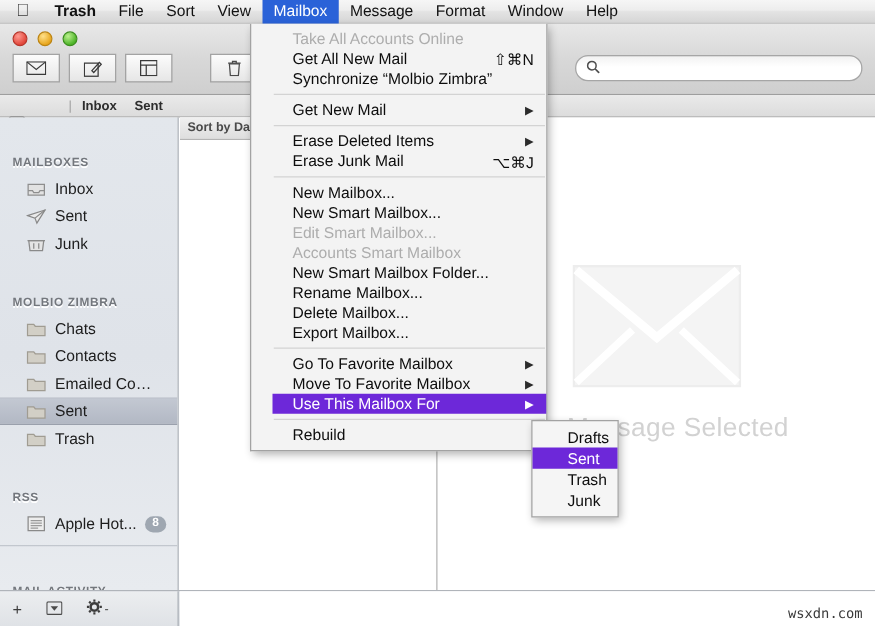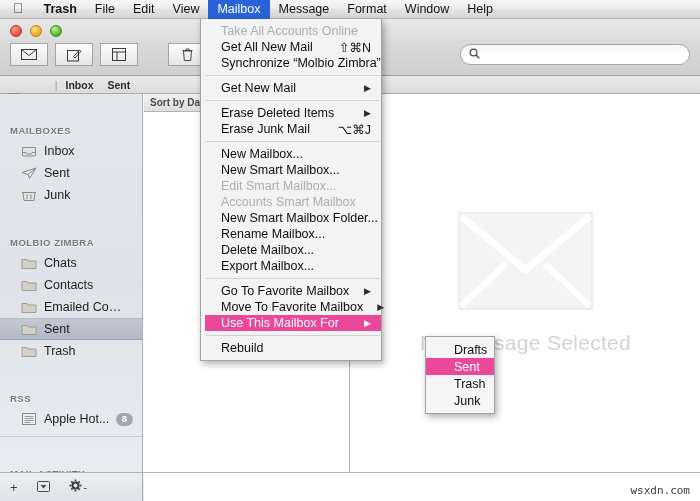--- a/index.html
+++ b/index.html
@@ -157,35 +157,35 @@
 
   
   #watermark{
     position:absolute; right:10px; bottom:4px;
     font-family:"DejaVu Sans Mono", monospace;
     font-size:11px; color:#3a3a3a; z-index:70;
   }
 
   
   #mailbox-menu{
-    position:absolute; left:200px; top:19px; width:182px;
+    position:absolute; left:200px; top:19px; width:238px;
     background:#f3f3f3;
     border:1px solid #a2a2a2;
     border-top:none;
     box-shadow:2px 3px 7px rgba(0,0,0,0.32);
-    padding:4px 0 4px 4px;
+    padding:4px 0 4px 17px;
     z-index:80;
   }
   .mi{
     position:relative; display:flex; align-items:center;
     height:16px; padding:0 10px 0 16px;
     font-size:12.5px; color:#0d0d0d; white-space:nowrap;
   }
   .mi.disabled{ color:#adadad; }
-  .mi.hl{ background:#ec4899; color:#fff; }
+  .mi.hl{ background:#6d28d9; color:#fff; }
   .mi .sc{ margin-left:auto; padding-left:18px; font-size:12.5px; }
   .mi .arrow{
     margin-left:auto; padding-left:14px;
     font-size:9px; line-height:9px; color:#2b2b2b;
   }
   .mi.hl .arrow{ color:#fff; }
   .msep{ height:1px; background:#d3d3d3; margin:4px 1px; }
 
   
   #use-submenu{
@@ -199,21 +199,21 @@
   #use-submenu .mi{ padding-left:28px; height:17px; }
 </style>
 </head>
 <body>
 
 <div id="menubar">
   <div class="apple-logo"></div>
   <div id="menubar-items" style="display:flex;">
       <div class="mb-item bold">Trash</div>
       <div class="mb-item">File</div>
-      <div class="mb-item">Edit</div>
+      <div class="mb-item">Sort</div>
       <div class="mb-item">View</div>
       <div class="mb-item active">Mailbox</div>
       <div class="mb-item">Message</div>
       <div class="mb-item">Format</div>
       <div class="mb-item">Window</div>
       <div class="mb-item">Help</div>
     </div>
 </div>
 
 <div id="window">

